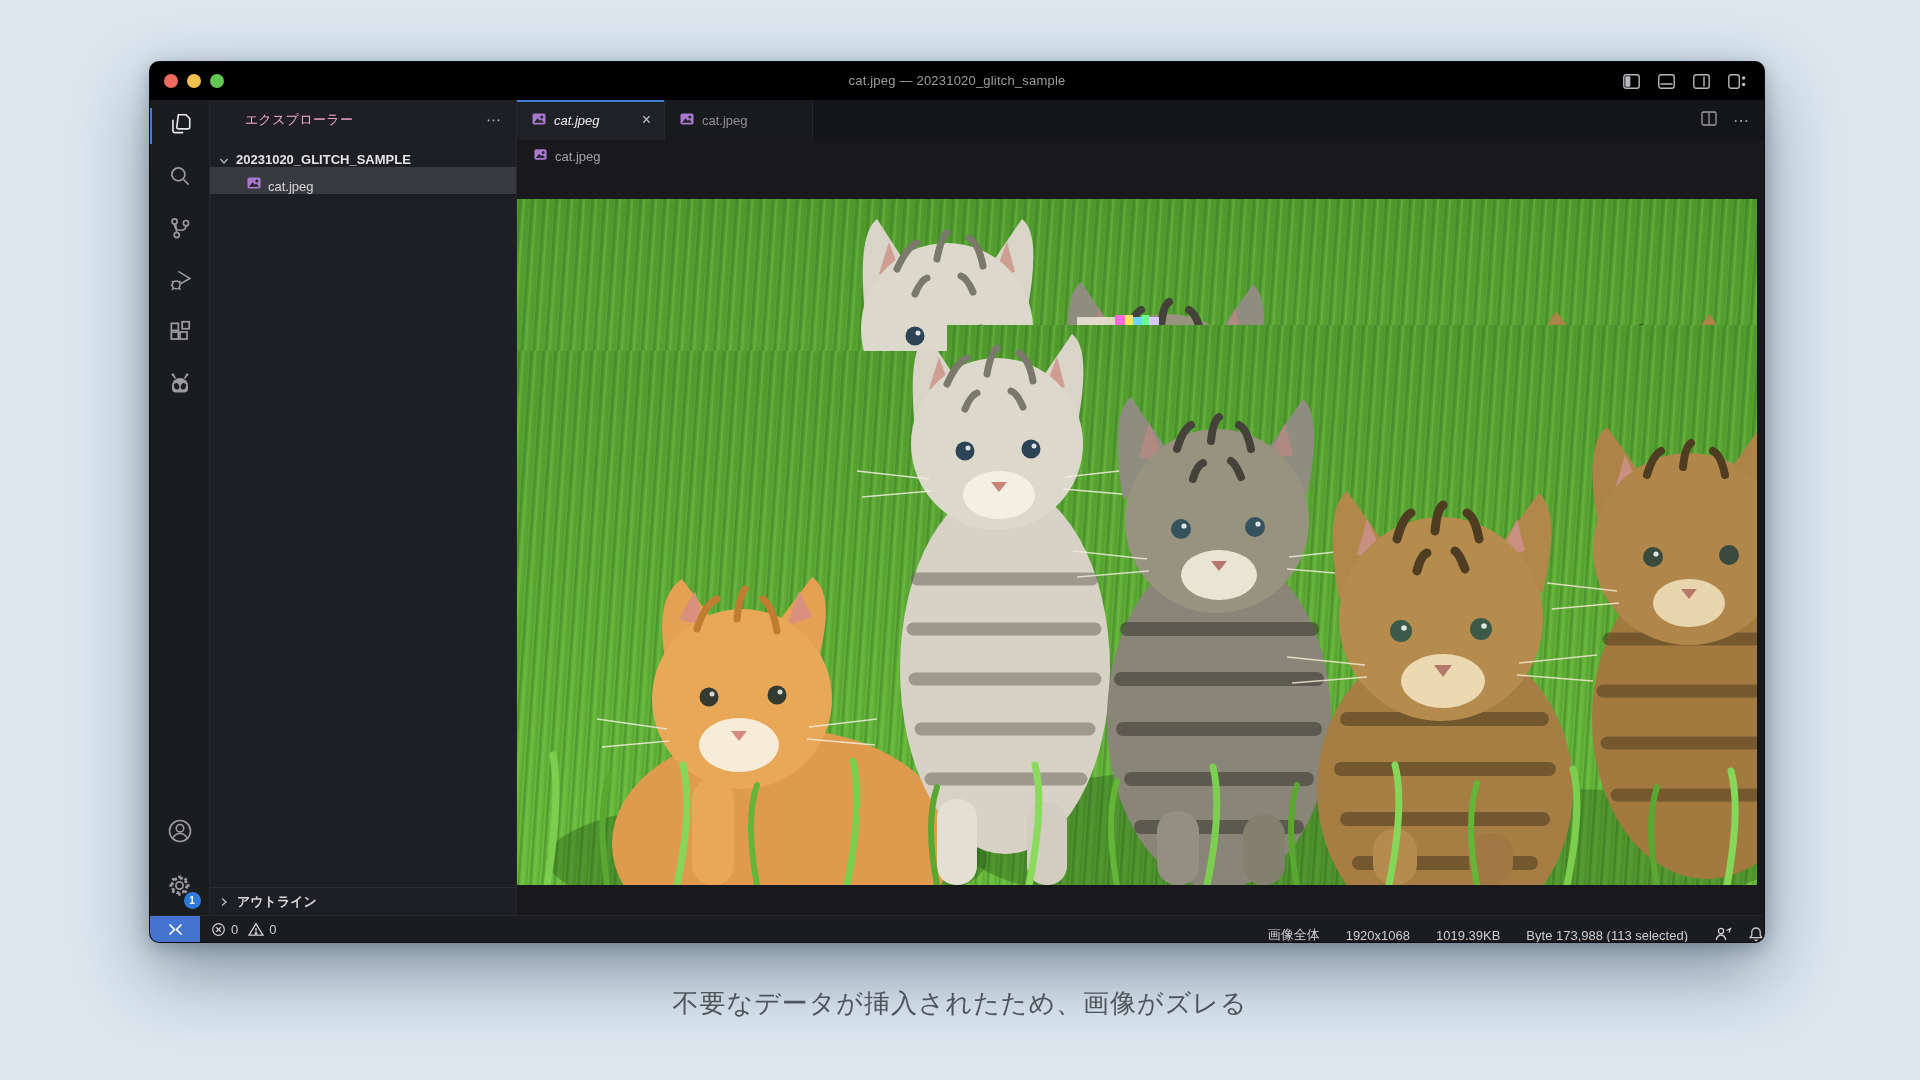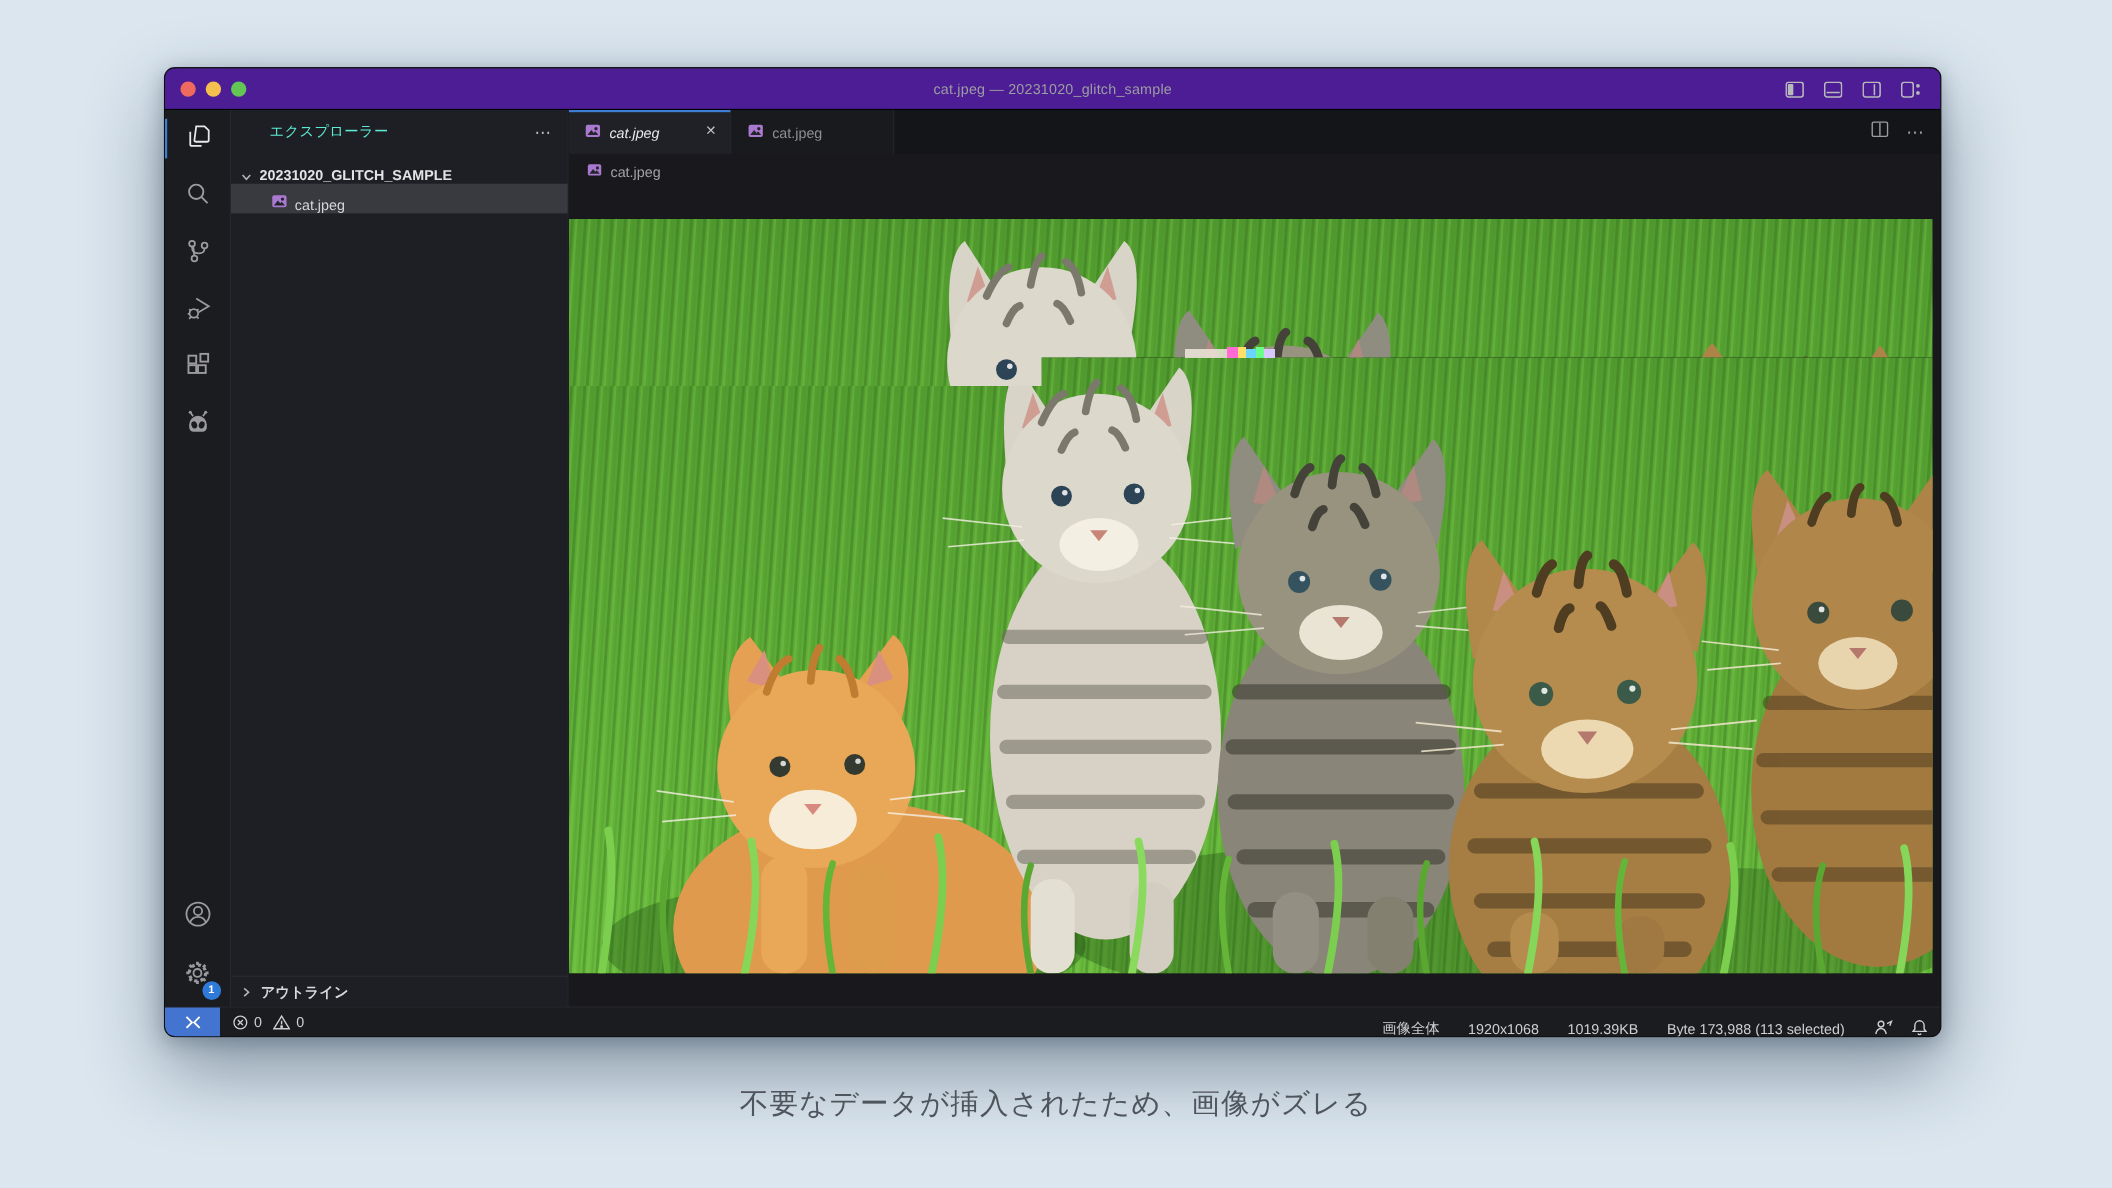--- a/index.html
+++ b/index.html
@@ -13,21 +13,21 @@
   .vsc-window {
     position:absolute; left:149px; top:61px; width:1616px; height:882px;
     border-radius:10px; overflow:hidden;
     background:#19191d;
     box-shadow:0 30px 70px rgba(30,50,70,.45), 0 4px 18px rgba(30,50,70,.30);
     border:1px solid rgba(0,0,0,.45);
   }
   
   .titlebar {
     position:absolute; left:0; top:0; width:100%; height:38px;
-    background:#4c1d95; display:flex; align-items:center;
+    background:#000000; display:flex; align-items:center;
     border-bottom:1px solid #000;
   }
   .traffic { position:absolute; left:14px; top:12px; display:flex; gap:9px; }
   .tl { width:14px; height:14px; border-radius:50%; }
   .title-text {
     position:absolute; left:0; right:0; text-align:center;
     font-size:13px; color:#9d9da1; letter-spacing:.2px;
   }
   .titlebar-icons { position:absolute; right:18px; top:0; height:38px; display:flex; align-items:center; gap:18px; }
   .titlebar-icons svg { display:block; }
@@ -45,21 +45,21 @@
     position:absolute; right:9px; bottom:6px; width:17px; height:17px; border-radius:50%;
     background:#2f7ad9; color:#fff; font-size:10px; display:flex; align-items:center; justify-content:center;
     font-weight:bold;
   }
   
   .sidebar {
     width:307px; background:#1e1f24; border-right:1px solid #26272c;
     position:relative; color:#c7c7ca;
   }
   .sb-header { height:40px; display:flex; align-items:center; padding:0 14px 0 35px; }
-  .sb-header-label { font-size:13px; color:#5eead4; letter-spacing:.3px; flex:1; }
+  .sb-header-label { font-size:13px; color:#f9a8d4; letter-spacing:.3px; flex:1; }
   .sb-ellipsis { color:#b9b9bd; font-size:15px; letter-spacing:1px; cursor:pointer; }
   .sb-row { height:27px; display:flex; align-items:flex-end; font-size:13px; gap:6px; }
   .sb-folder { padding-left:8px; font-weight:bold; color:#e4e4e6; }
   .sb-file { padding-left:36px; color:#d6d6d8; }
   .sb-file.selected { background:#383a40; }
   .chev { color:#b5b5b8; display:flex; align-items:center; }
   .sb-sections { position:absolute; left:0; right:0; bottom:0; }
   .sb-section {
     height:28px; border-top:1px solid #2b2c31; display:flex; align-items:center;
     padding-left:8px; gap:7px; font-size:13px; font-weight:bold; color:#d9d9db;
@@ -85,21 +85,21 @@
   .statusbar {
     position:absolute; left:0; right:0; bottom:0; height:27px; background:#1b1c20;
     border-top:1px solid #26272c; display:flex; align-items:center; color:#cfcfd2; font-size:13px;
   }
   .remote {
     width:50px; height:27px; background:#4374cf; display:flex; align-items:center; justify-content:center;
     border-bottom-left-radius:9px; cursor:pointer;
   }
   .sb-problems { display:flex; align-items:center; gap:5px; margin-left:11px; cursor:pointer; }
   .sb-problems svg { display:block; }
-  .status-right { margin-left:auto; display:flex; align-items:center; gap:26px; padding-right:11px;margin-top:12px; }
+  .status-right { margin-left:auto; display:flex; align-items:center; gap:26px; padding-right:0;margin-top:12px; }
   .status-item { cursor:pointer; white-space:nowrap; }
   .status-icons { display:flex; align-items:center; gap:16px; }
   
   .caption {
     position:absolute; left:0; top:986px; width:1920px; text-align:center;
     font-size:26px; color:#4f555c; letter-spacing:1px;
   }
 </style>
 </head>
 <body>

